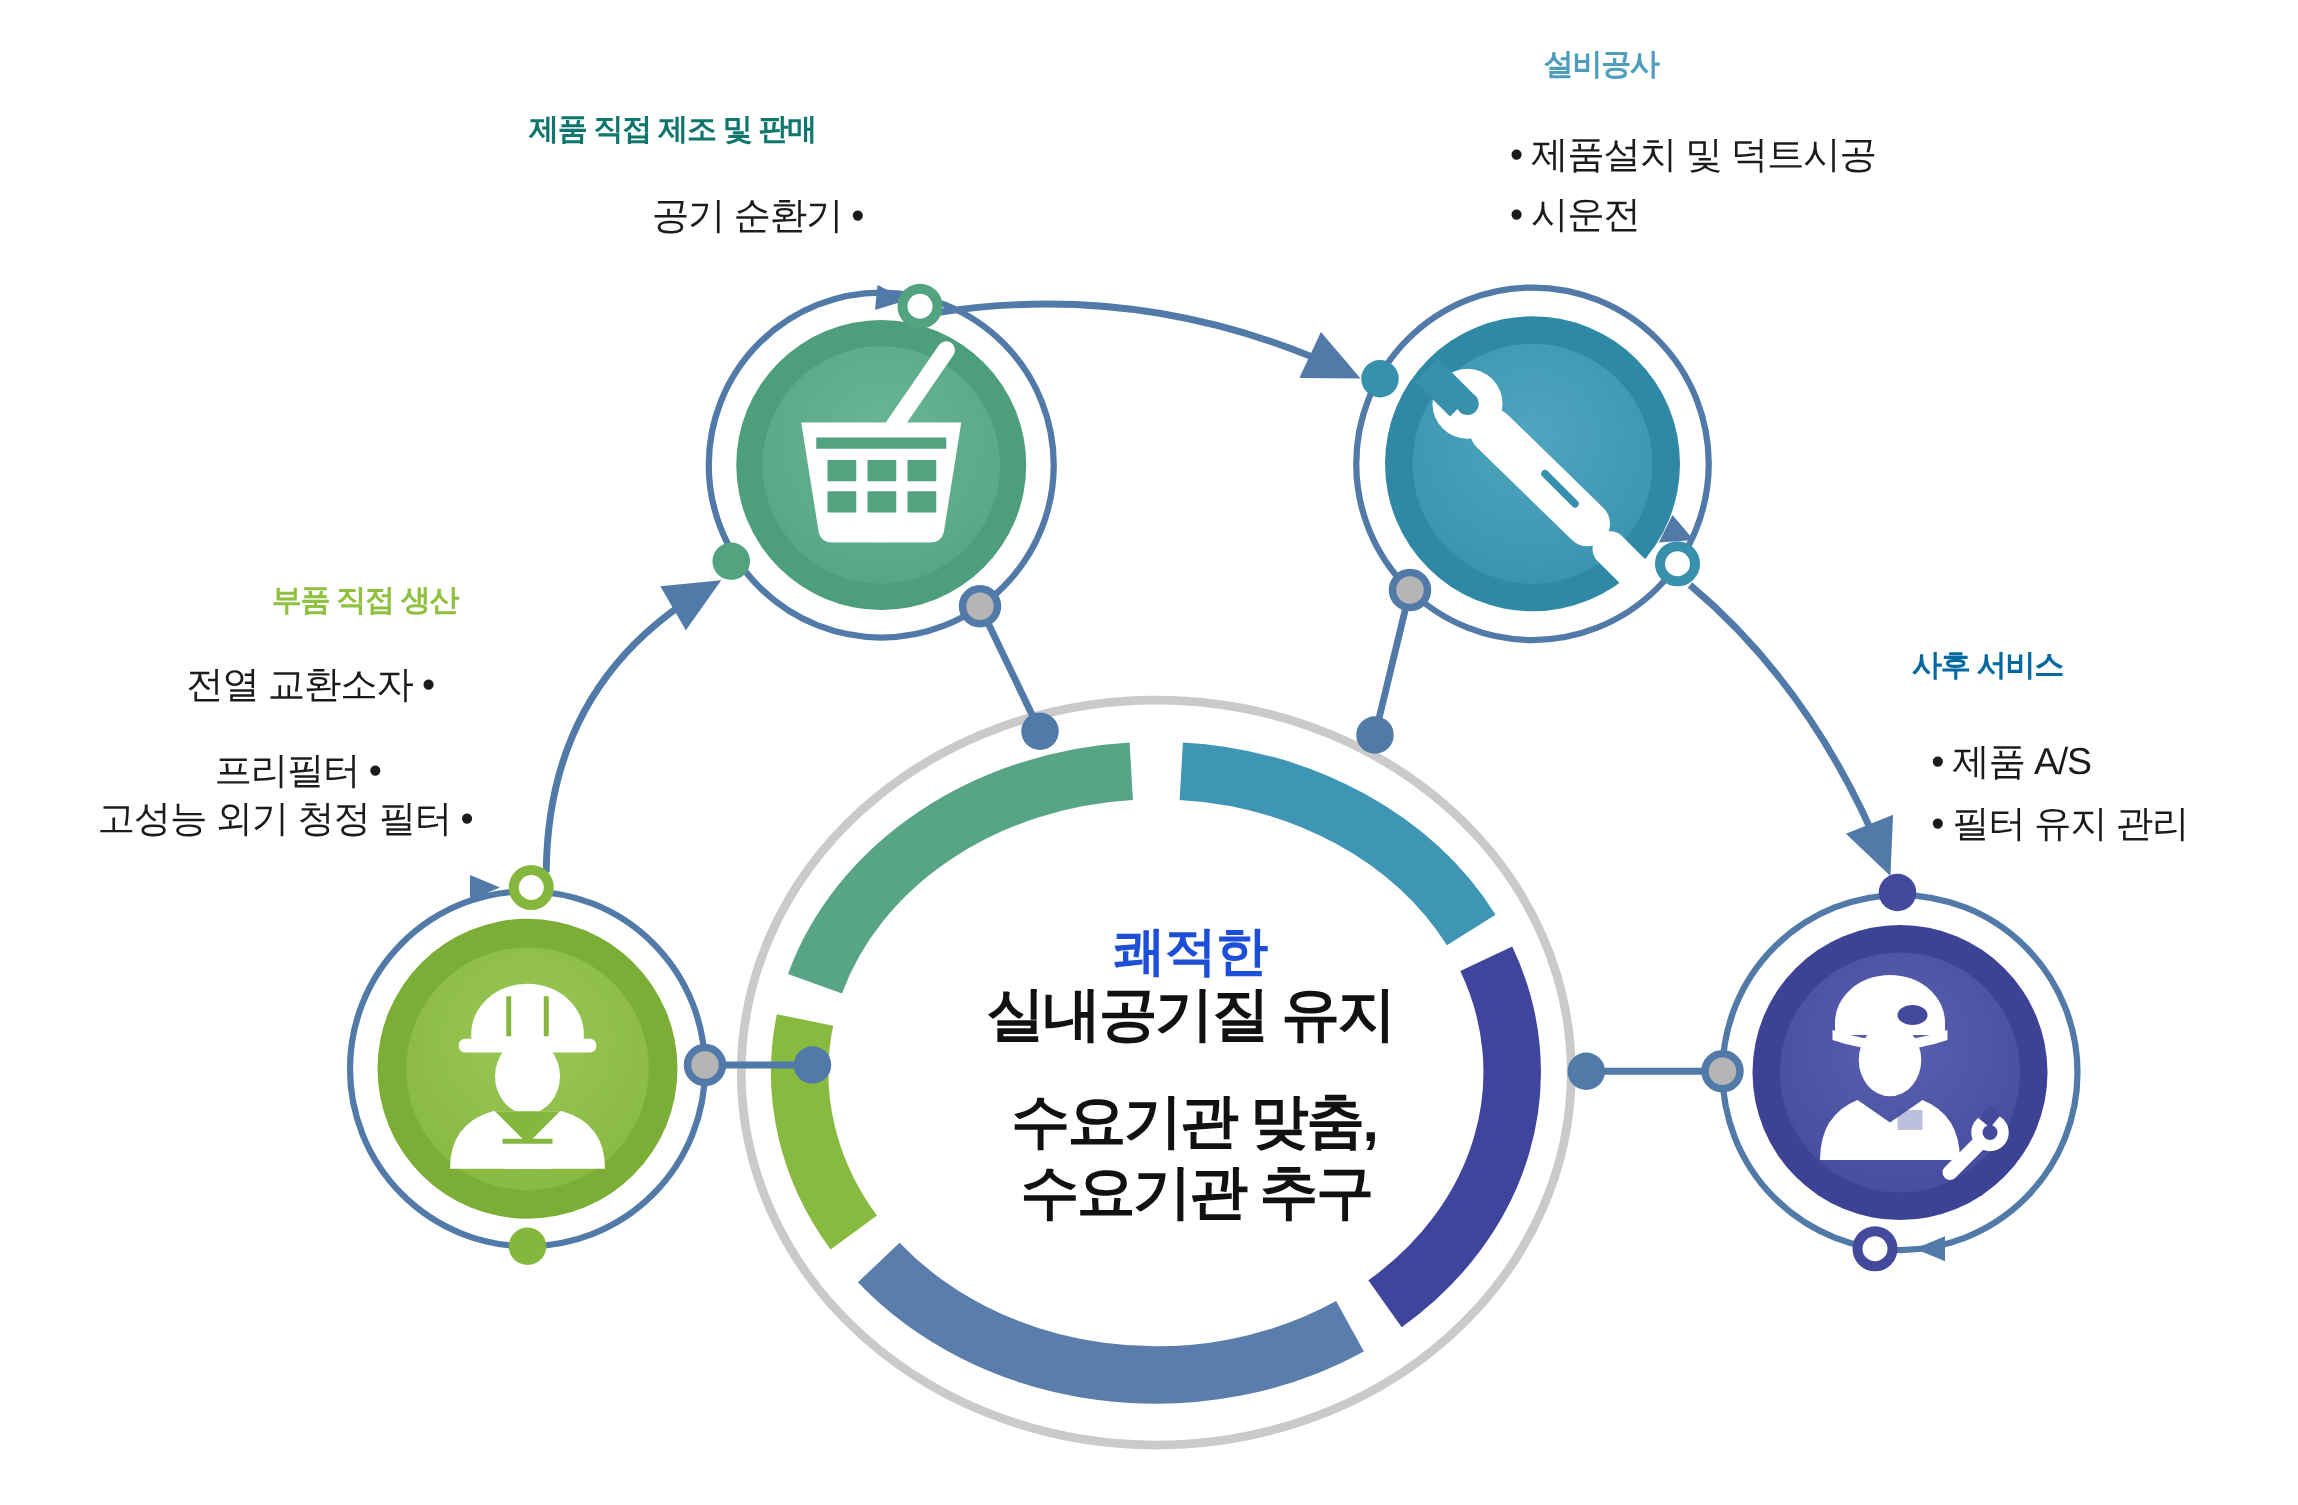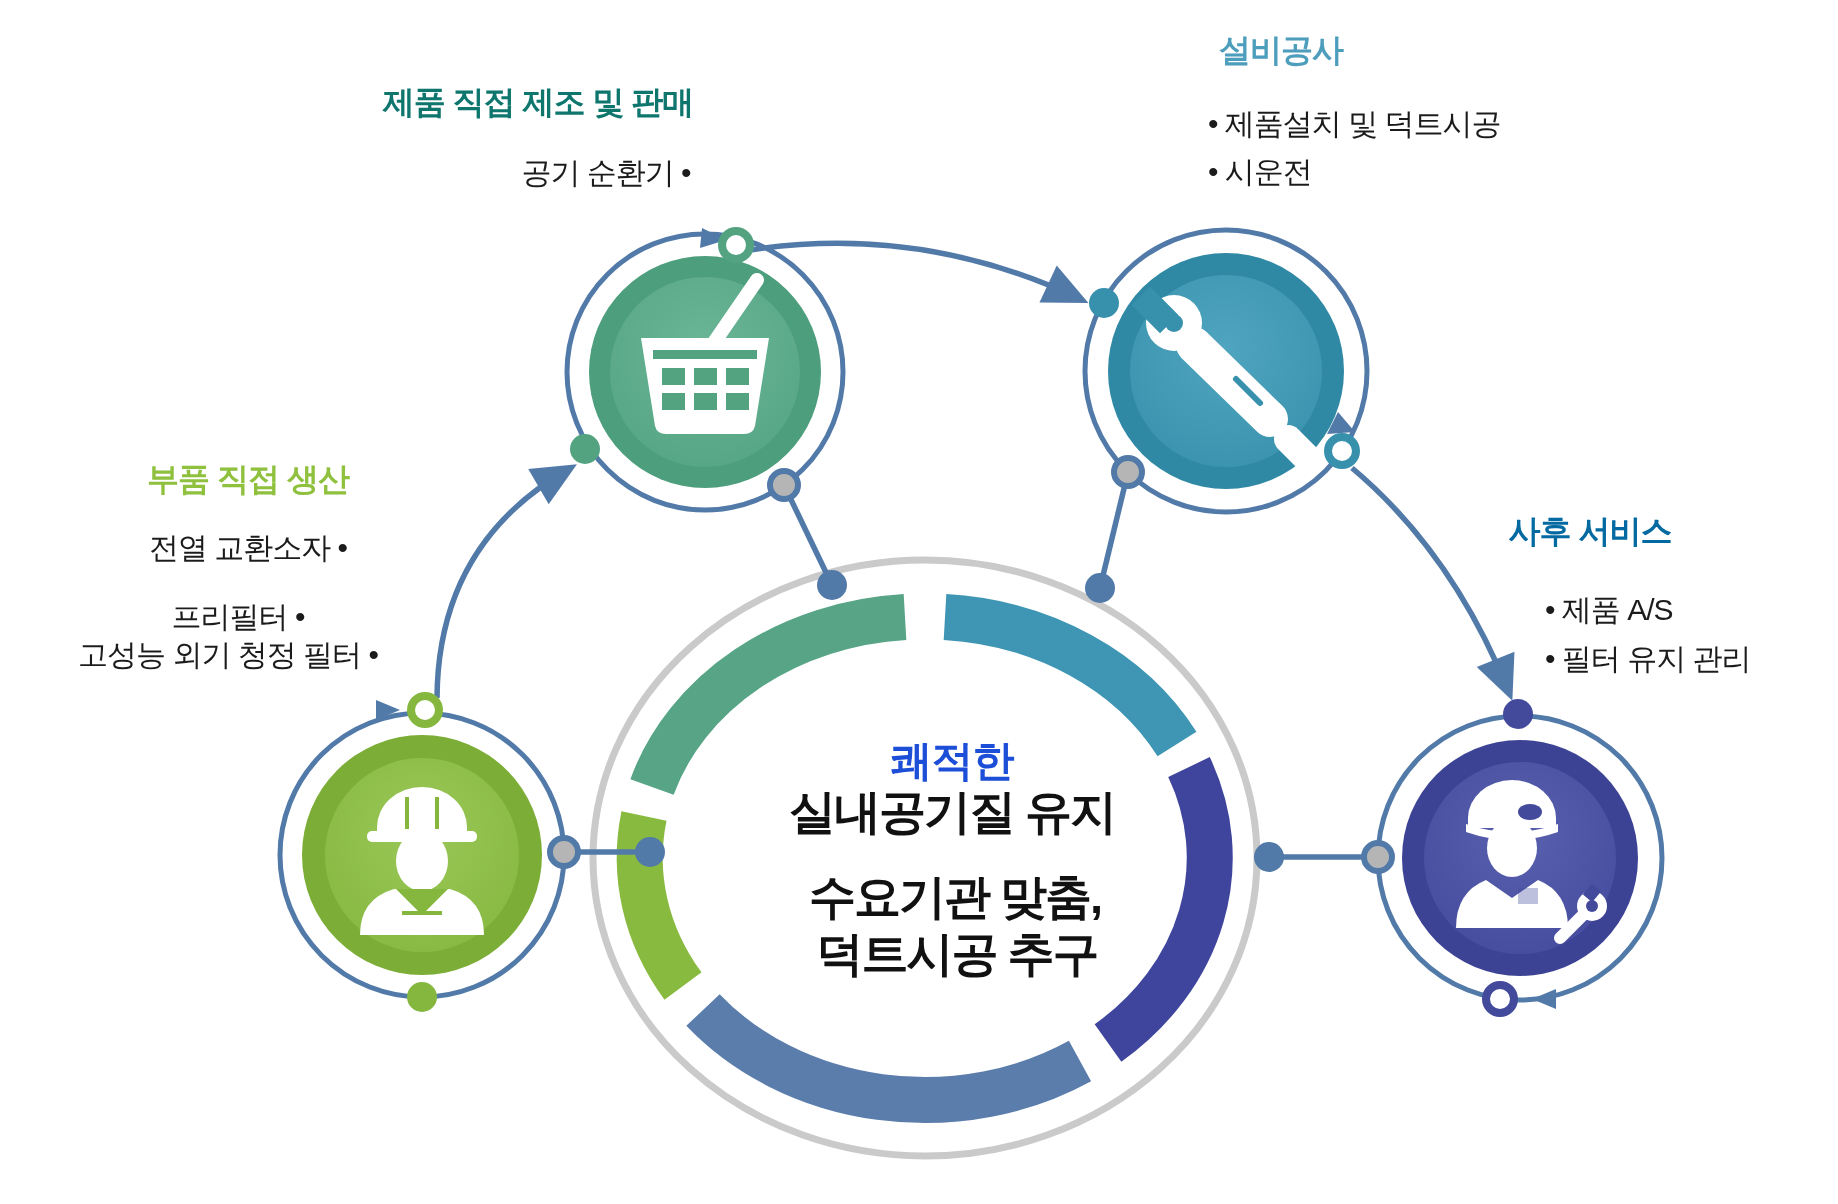--- a/index.html
+++ b/index.html
@@ -2,25 +2,25 @@
 <html><head>
 <meta charset="utf-8">
 <style>
   html,body{margin:0;padding:0;background:#ffffff;}
   #stage{position:relative;width:1838px;height:1204px;background:#ffffff;overflow:hidden;
          font-family:"Liberation Sans","DejaVu Sans",sans-serif;}
   #diagram-svg{position:absolute;left:0;top:0;}
   .txt{position:absolute;white-space:nowrap;}
   .t-center{transform:translate(-50%,-50%);text-align:center;}
   .t-left{transform:translateY(-50%);text-align:left;}
-  .sec-title{font-size:32px;font-weight:bold;letter-spacing:-1px;}
+  .sec-title{font-size:24px;font-weight:bold;letter-spacing:-1px;}
   .sec-item{font-size:30px;color:#1b1b1b;letter-spacing:-1px;}
   .c-green{color:#0f766e;}
   .c-teal{color:#4d9dbd;}
-  .c-lime{color:#8fc13e;}
+  .c-lime{color:#8fc13e;margin-left:44px;}
   .c-navy{color:#0369a1;}
   .c-sky{color:#1d4ed8;}
   .center-head{font-size:42px;font-weight:bold;letter-spacing:-1px;}
   .center-line{font-size:47px;font-weight:bold;color:#111;letter-spacing:-2px;}
 </style>
 </head>
 <body>
 
 <div id="stage">
 
@@ -176,15 +176,15 @@
   <div class="txt t-center sec-item" style="left:238px;top:617px;">프리필터 •</div>
   <div class="txt t-center sec-item" style="left:228px;top:655px;">고성능 외기 청정 필터 •</div>
 
   <div class="txt t-center sec-title c-navy" style="left:1590px;top:532px;">사후 서비스</div>
   <div class="txt t-left sec-item" style="left:1545px;top:610px;">• 제품 A/S</div>
   <div class="txt t-left sec-item" style="left:1545px;top:659px;">• 필터 유지 관리</div>
 
   <div class="txt t-center center-head c-sky" style="left:952px;top:761px;">쾌적한</div>
   <div class="txt t-center center-line" style="left:955px;top:897px;">수요기관 맞춤,</div>
   <div class="txt t-center center-line" style="left:952px;top:812px;">실내공기질 유지</div>
-  <div class="txt t-center center-line" style="left:957px;top:954px;">덕트시공 추구</div>
+  <div class="txt t-center center-line" style="left:957px;top:954px;">수요기관 추구</div>
 
 </div>
 
 </body></html>

